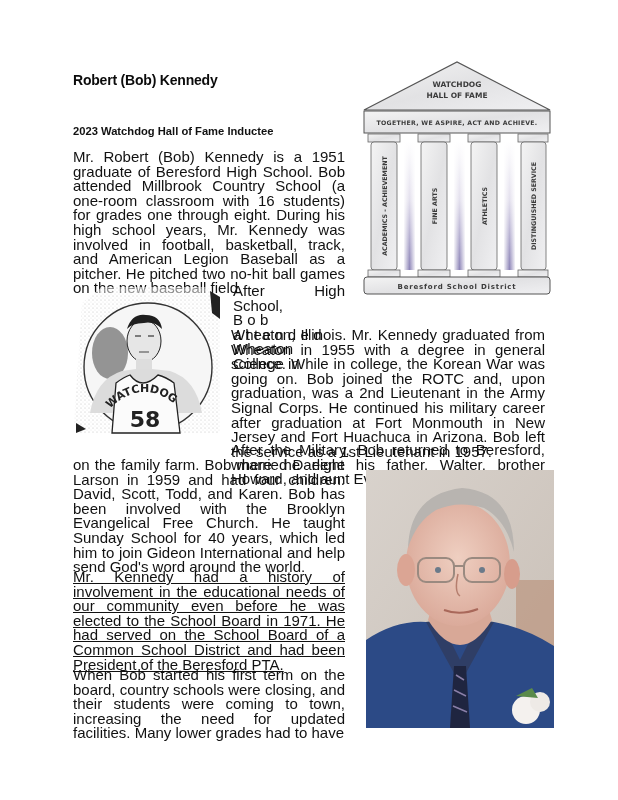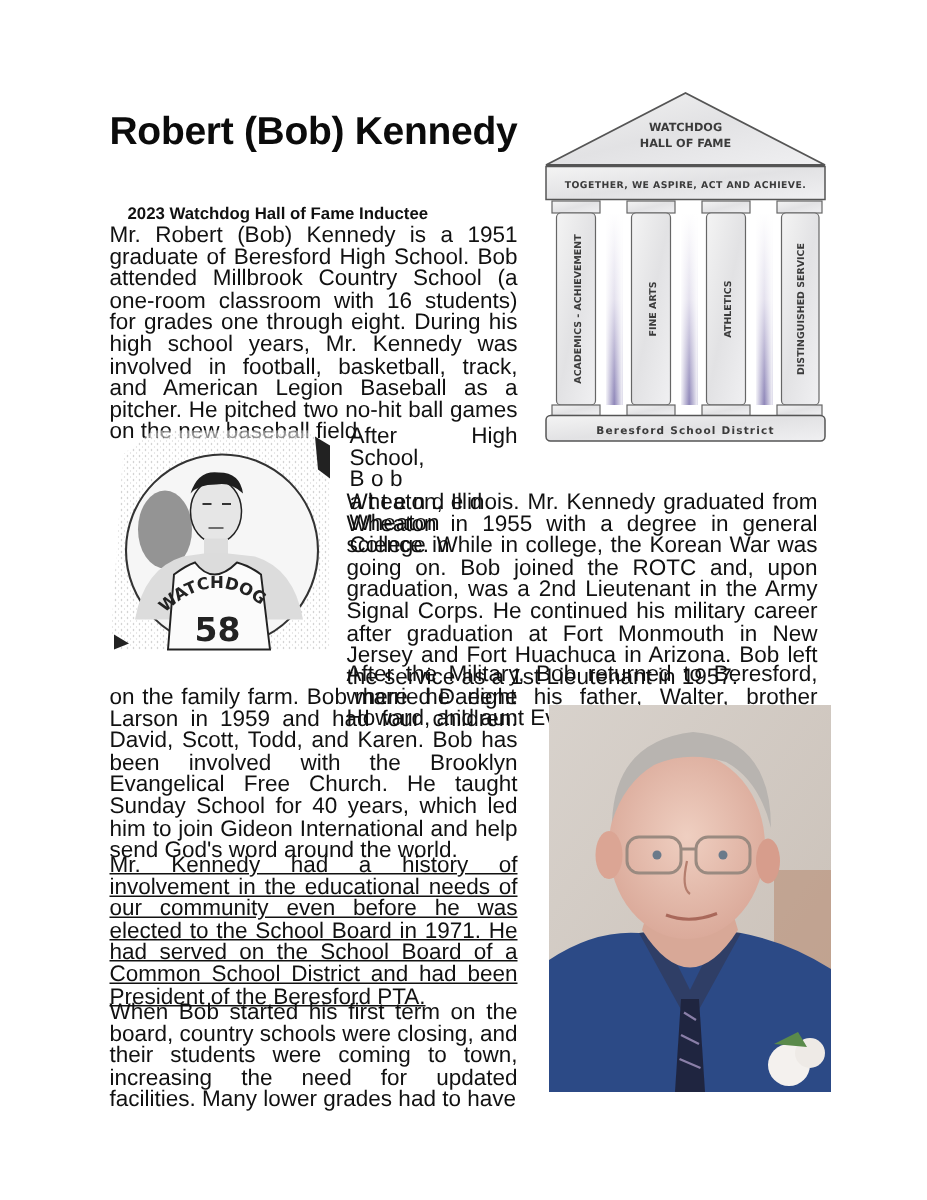--- a/index.html
+++ b/index.html
@@ -1,21 +1,21 @@
 <!DOCTYPE html>
 <html><head>
 <meta charset="utf-8">
 <style>
   html, body { margin: 0; padding: 0; background: #ffffff; }
   body { width: 618px; height: 800px; position: relative; overflow: hidden;
          font-family: "Liberation Sans", sans-serif; color: #111; }
 
   .title { position: absolute; left: 73px; top: 72px; margin: 0;
-           font-size: 26px; font-weight: bold; letter-spacing: -0.2px; color: #0b0b0b; }
-  .subtitle { position: absolute; left: 73px; top: 125px; margin: 12px;
+           font-size: 14px; font-weight: bold; letter-spacing: -0.2px; color: #0b0b0b; }
+  .subtitle { position: absolute; left: 73px; top: 125px; margin: 0;
               font-size: 11.2px; font-weight: bold; color: #111; }
 
   .para { position: absolute; margin: 0; font-size: 15px; line-height: 14.6px;
           text-align: justify; text-align-last: left; }
   .p1 { left: 73px; top: 150px; width: 272px; }
   .p2a { left: 233px; top: 284px; width: 112px; }
   .p2b { left: 231px; top: 328px; width: 314px; }
   .p3a { left: 231px; top: 443px; width: 314px; }
   .p3b { left: 73px; top: 458px; width: 272px; }
   .p4 { left: 73px; top: 570px; width: 272px; text-decoration: underline; }

